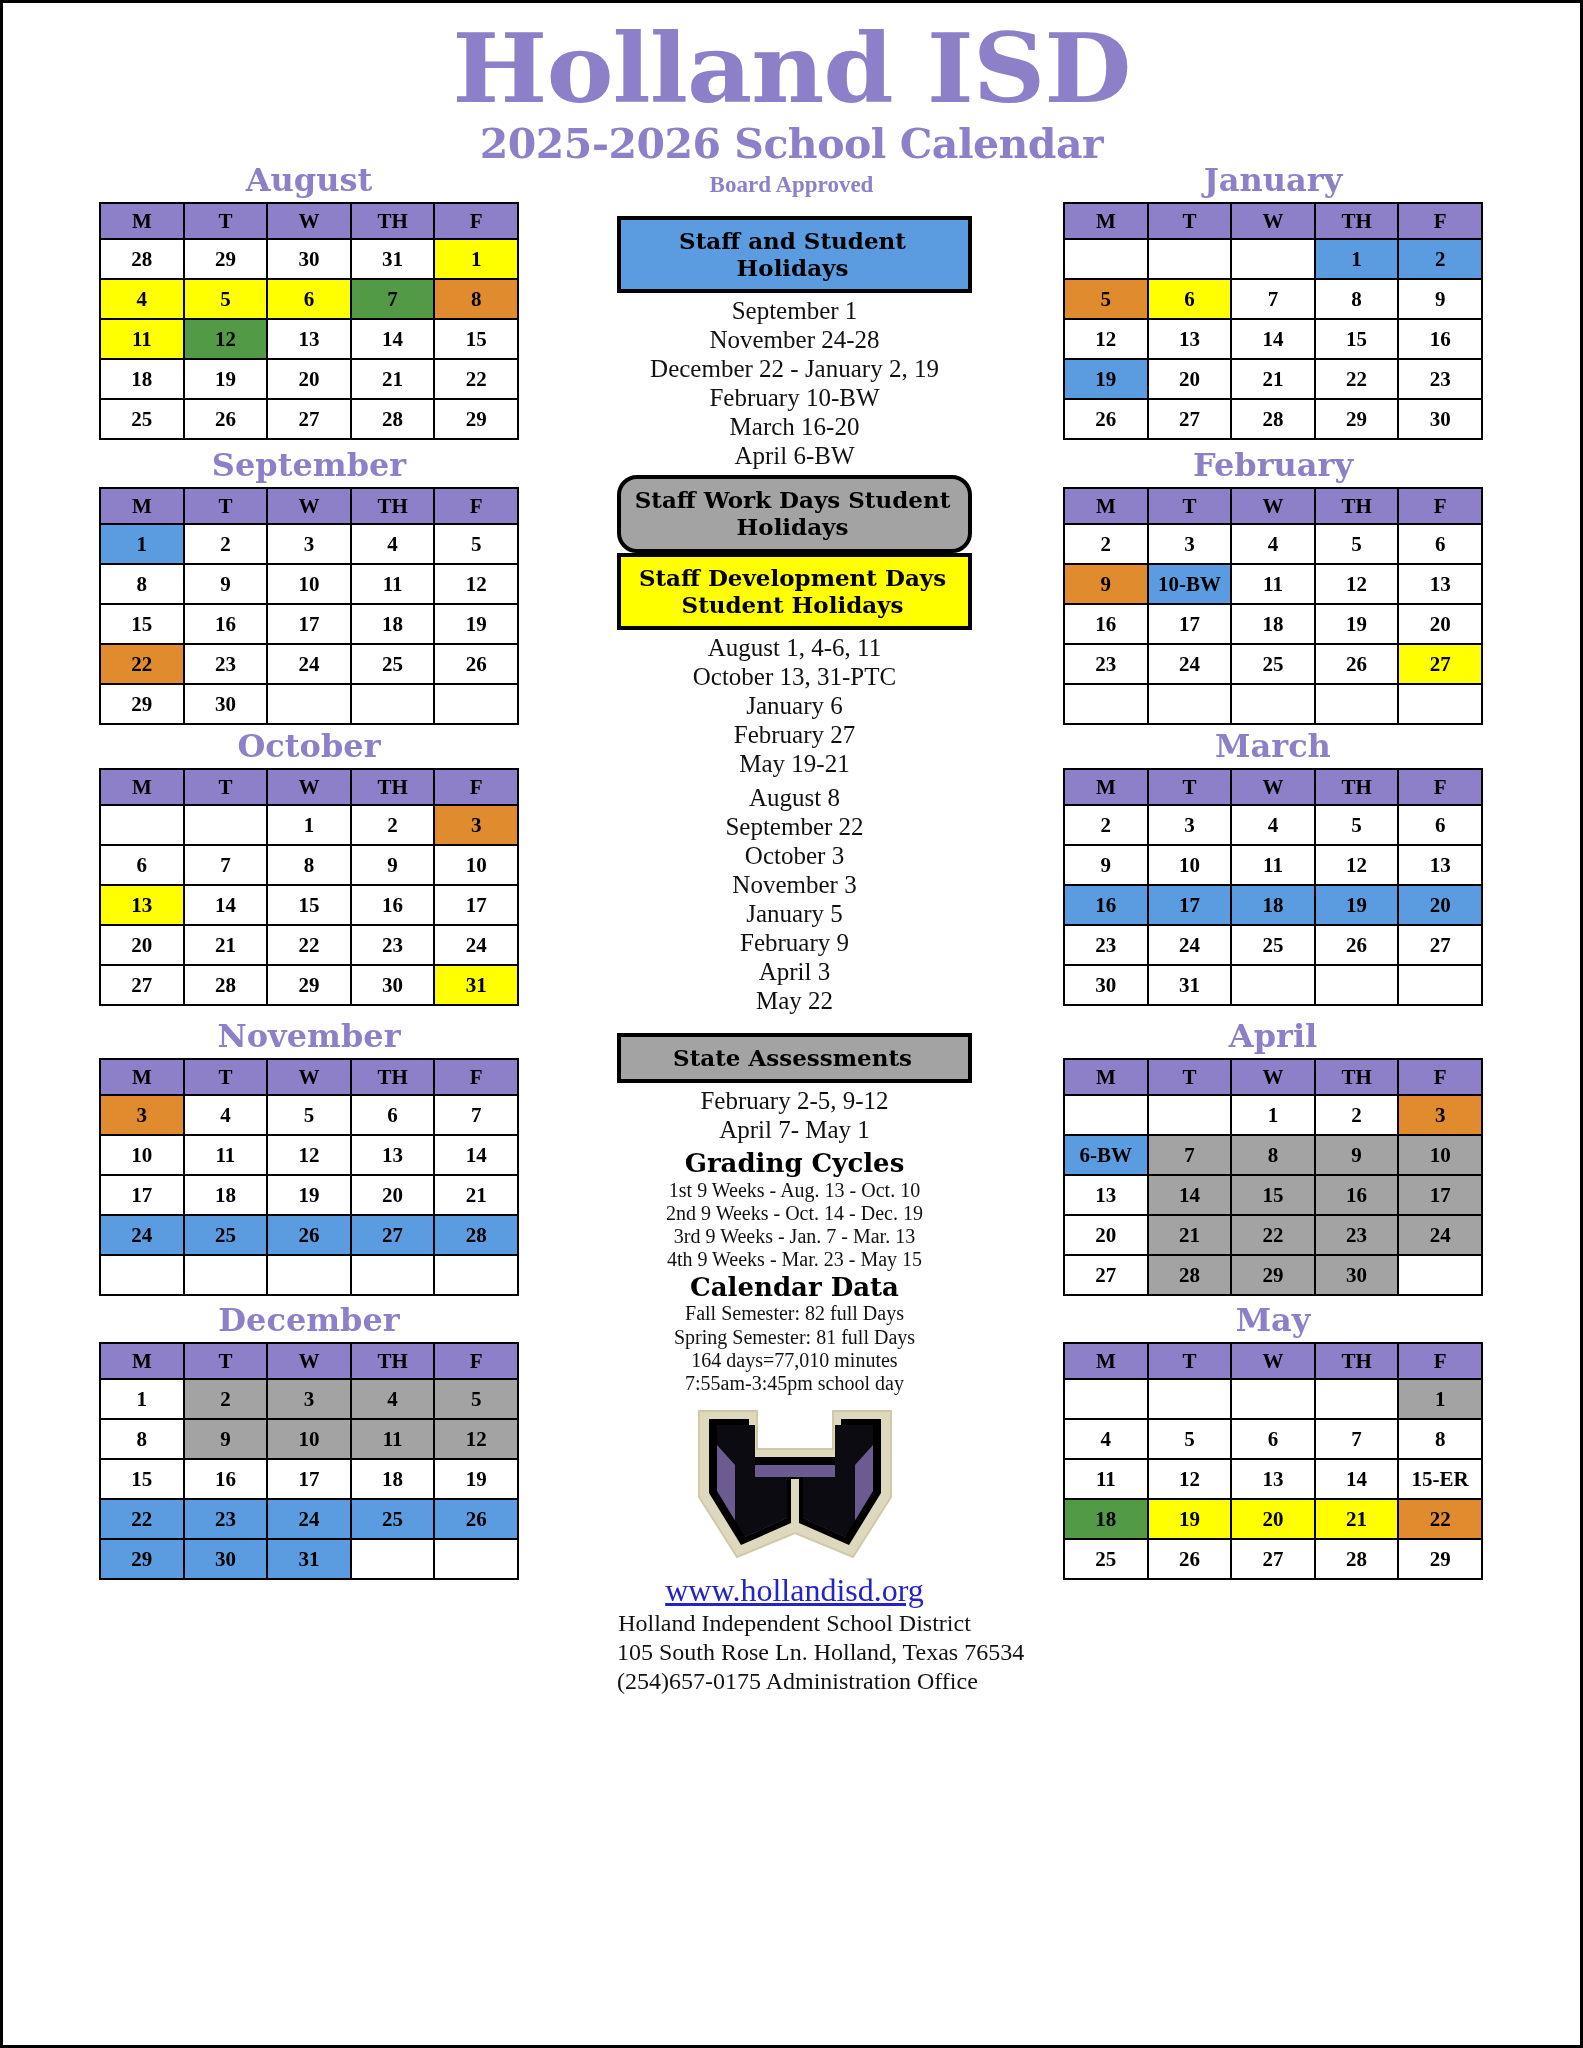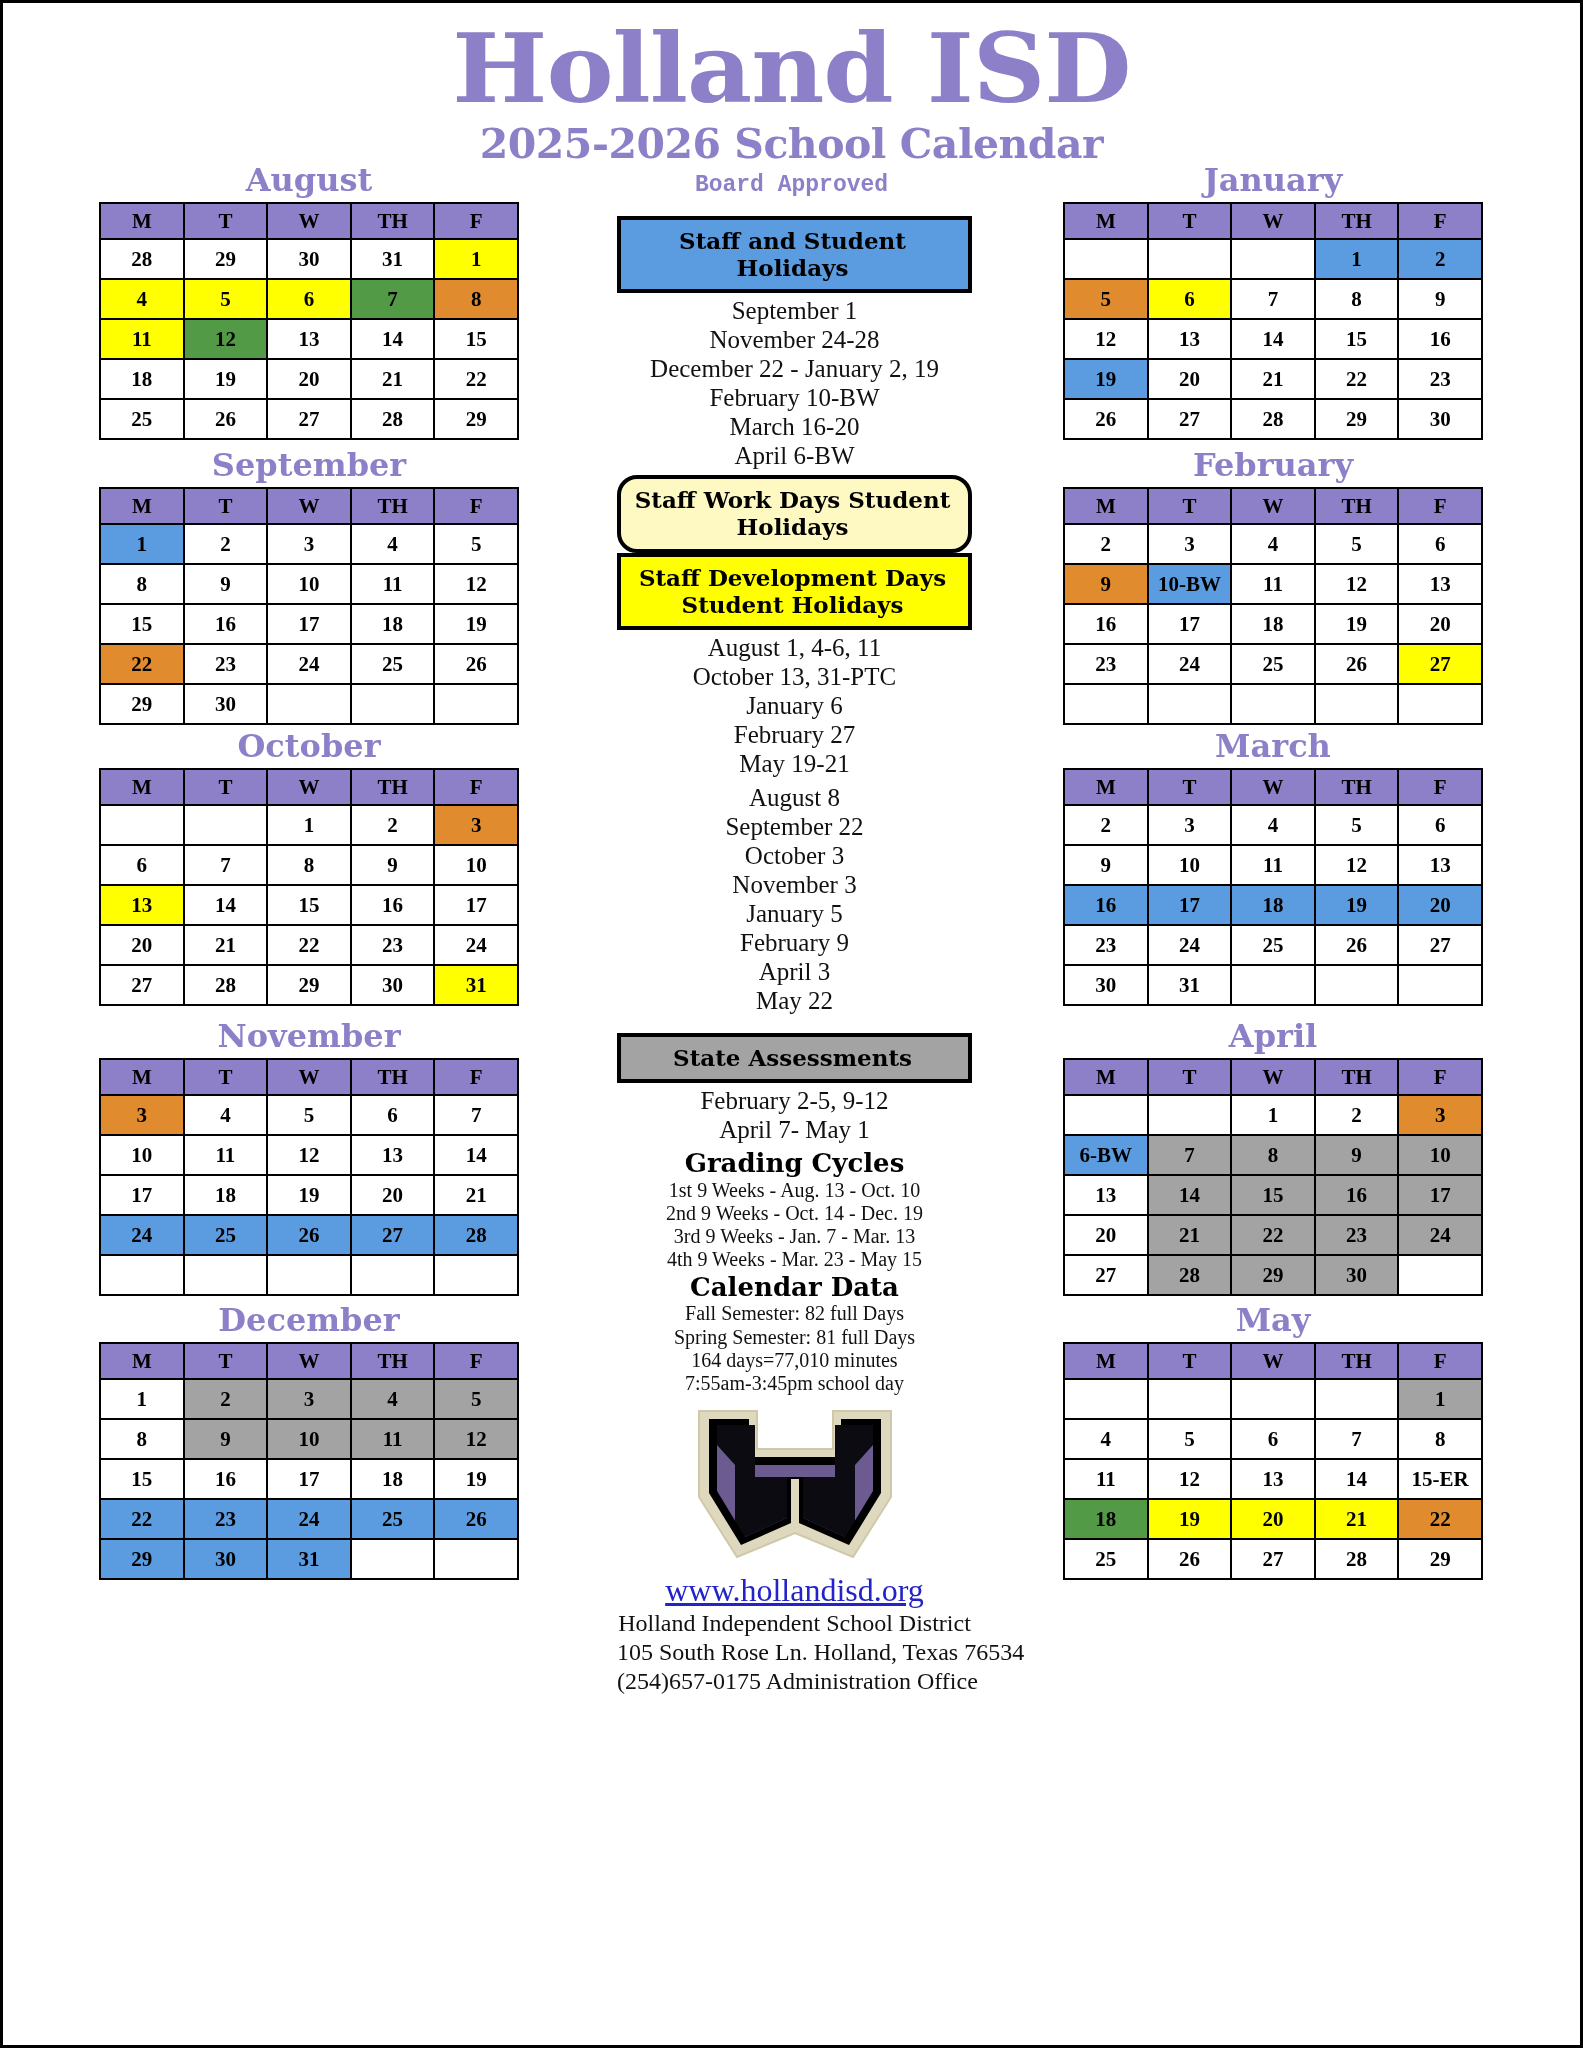--- a/index.html
+++ b/index.html
@@ -44,21 +44,21 @@
   }
   .hdr-sub {
     font-family: "DejaVu Serif", "Liberation Serif", serif;
     font-weight: bold;
     font-size: 41px;
     color: #8d80c8;
     margin-top: 2px;
     letter-spacing: -0.5px;
   }
   .hdr-board {
-    font-family: Liberation Mono, monospace;
+    font-family: Liberation Serif, serif;
     font-weight: bold;
     font-size: 23px;
     color: #8d80c8;
     margin-top: 4px;
   }
 
   
   .month-block { position: absolute; }
   .month-name {
     font-family: "DejaVu Serif", "Liberation Serif", serif;
@@ -122,21 +122,21 @@
     font-weight: bold;
     font-size: 23px;
     color: #000000;
     line-height: 1.18;
     padding: 7px 4px 8px 0;
     box-sizing: border-box;
     margin: 0 auto;
     text-align: center;
   }
   .lb-blue   { background: #5b9bdf; width: 100%; }
-  .lb-green  { background: #fef9c3; width: 100%; border-radius: 20px; }
+  .lb-green  { background: #a3a3a3; width: 100%; border-radius: 20px; }
   .lb-yellow { background: #ffff00; width: 100%; }
   .lb-orange { background: #e08b2e; width: 100%; }
   .lb-gray   { background: #a3a3a3; width: 100%; margin-top: 18px; }
   .legend-lines {
     font-family: "Liberation Serif", "DejaVu Serif", serif;
     font-size: 25px;
     color: #111111;
     line-height: 1.16;
     margin: 3px 0 5px 0;
   }

